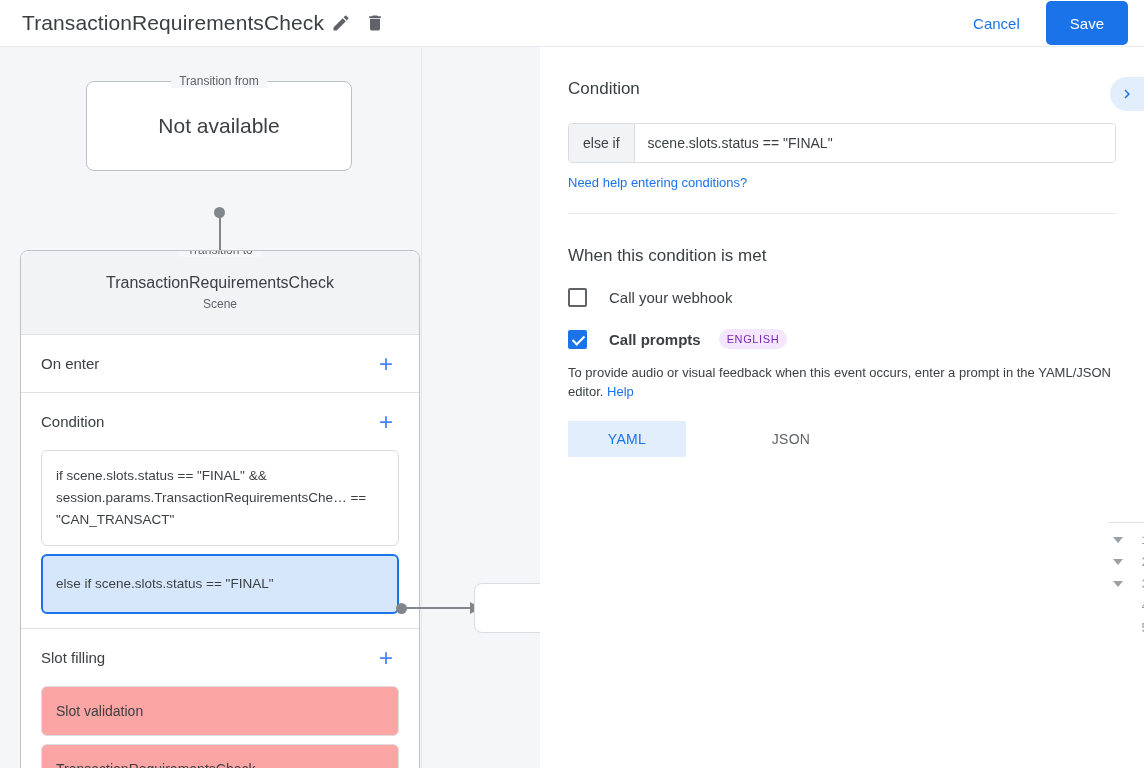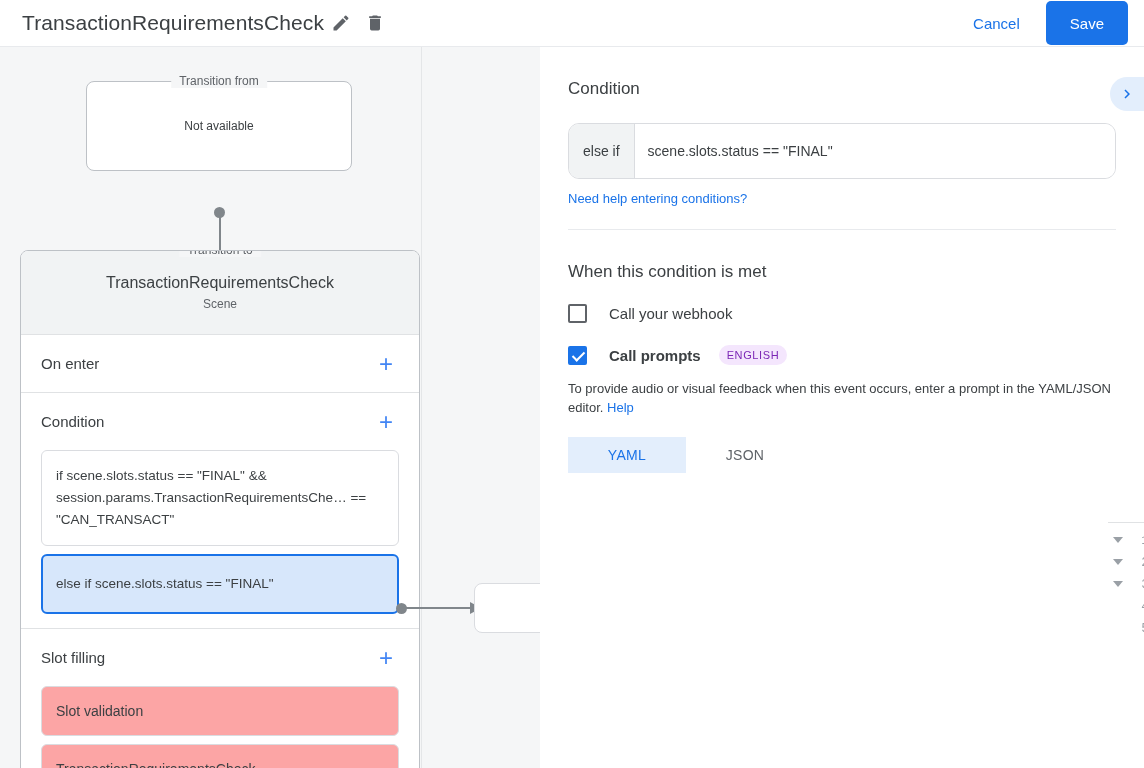--- a/index.html
+++ b/index.html
@@ -84,21 +84,21 @@
     font-size: 12px;
     color: #5f6368;
     white-space: nowrap;
     text-align: center;
   }
 
   #node-from { left: 86px; top: 34px; width: 266px; height: 90px; }
   #node-from .body {
     display: flex; align-items: center; justify-content: center;
     height: 100%;
-    font-size: 12px; color: #3c4043;
+    font-size: 21px; color: #3c4043;
   }
 
   
   .arrow-line {
     position: absolute;
     left: 219px; top: 165px;
     width: 2px; height: 54px;
     background: #80868b;
   }
   .arrow-dot {
@@ -230,22 +230,22 @@
     width: 34px; height: 34px;
     background: #e3eefc;
     border-radius: 17px 0 0 17px;
     display: flex; align-items: center; justify-content: center;
     cursor: pointer;
   }
   .cond-input-wrap {
     display: flex;
     margin-top: 24px;
     border: 1px solid #dadce0;
-    border-radius: 11px;
-    height: 56px;
+    border-radius: 4px;
+    height: 40px;
     overflow: hidden;
   }
   .cond-prefix {
     background: #f1f3f4;
     border-right: 1px solid #dadce0;
     display: flex; align-items: center; justify-content: center;
     padding: 0 14px;
     font-size: 14px;
     color: #3c4043;
     white-space: nowrap;
@@ -317,20 +317,21 @@
     margin-top: 14px;
     font-size: 13px;
     color: #3c4043;
     line-height: 19px;
   }
   .hint a { color: #1a73e8; text-decoration: none; cursor: pointer; }
 
   .tabs {
     display: flex;
     margin-top: 20px;
+    gap: 46px;
   }
   .tab {
     width: 118px; height: 36px;
     display: flex; align-items: center; justify-content: center;
     font-size: 14px;
     color: #5f6368;
     cursor: pointer;
     letter-spacing: 0.3px;
   }
   .tab.active { background: #e3eefc; color: #1a73e8; }

